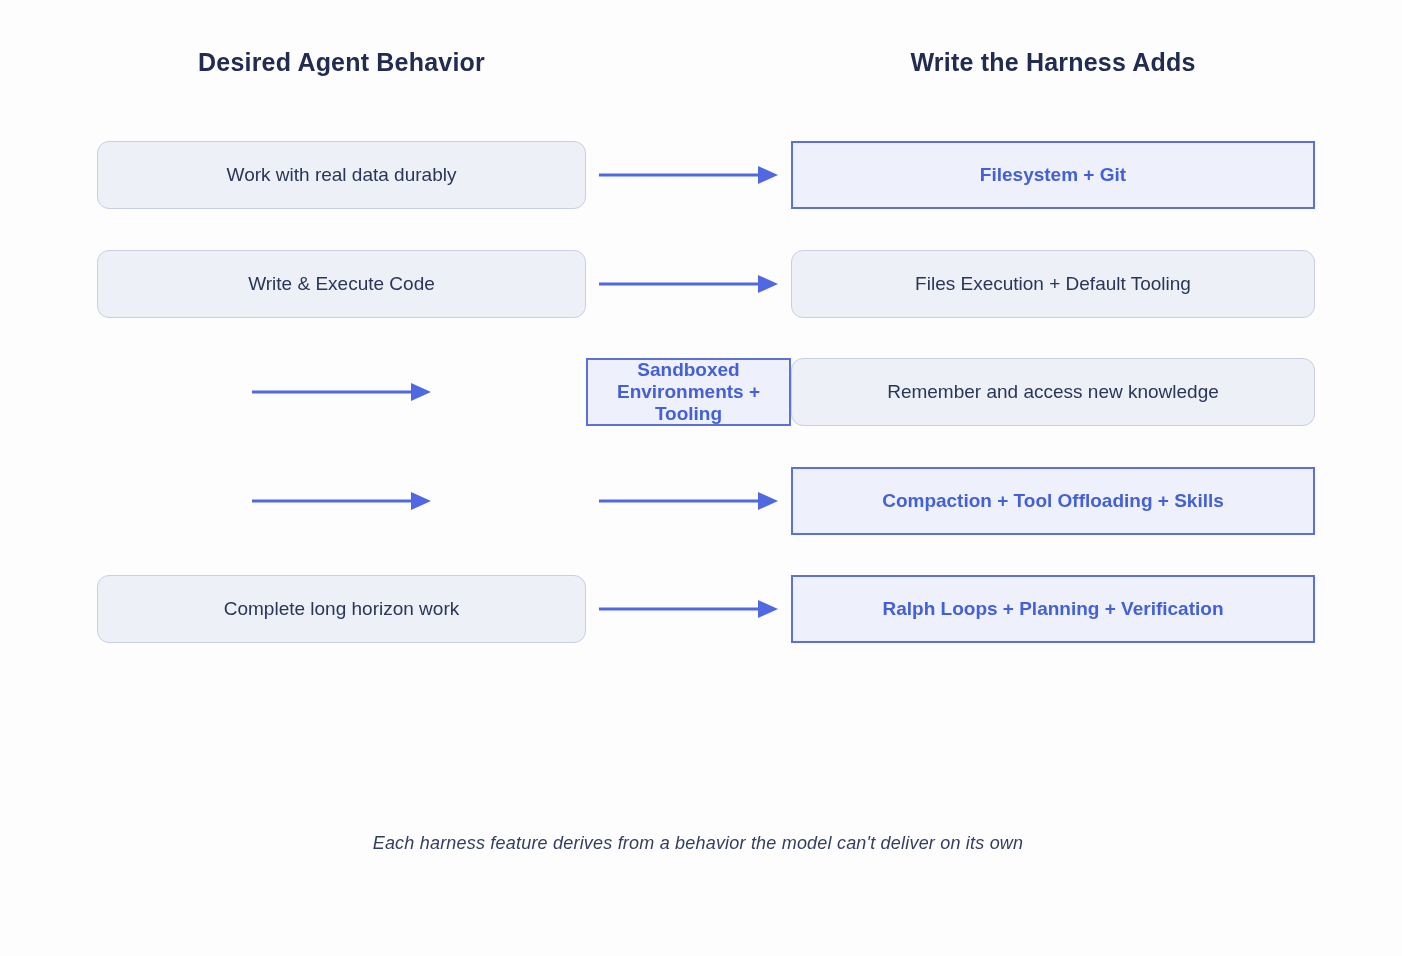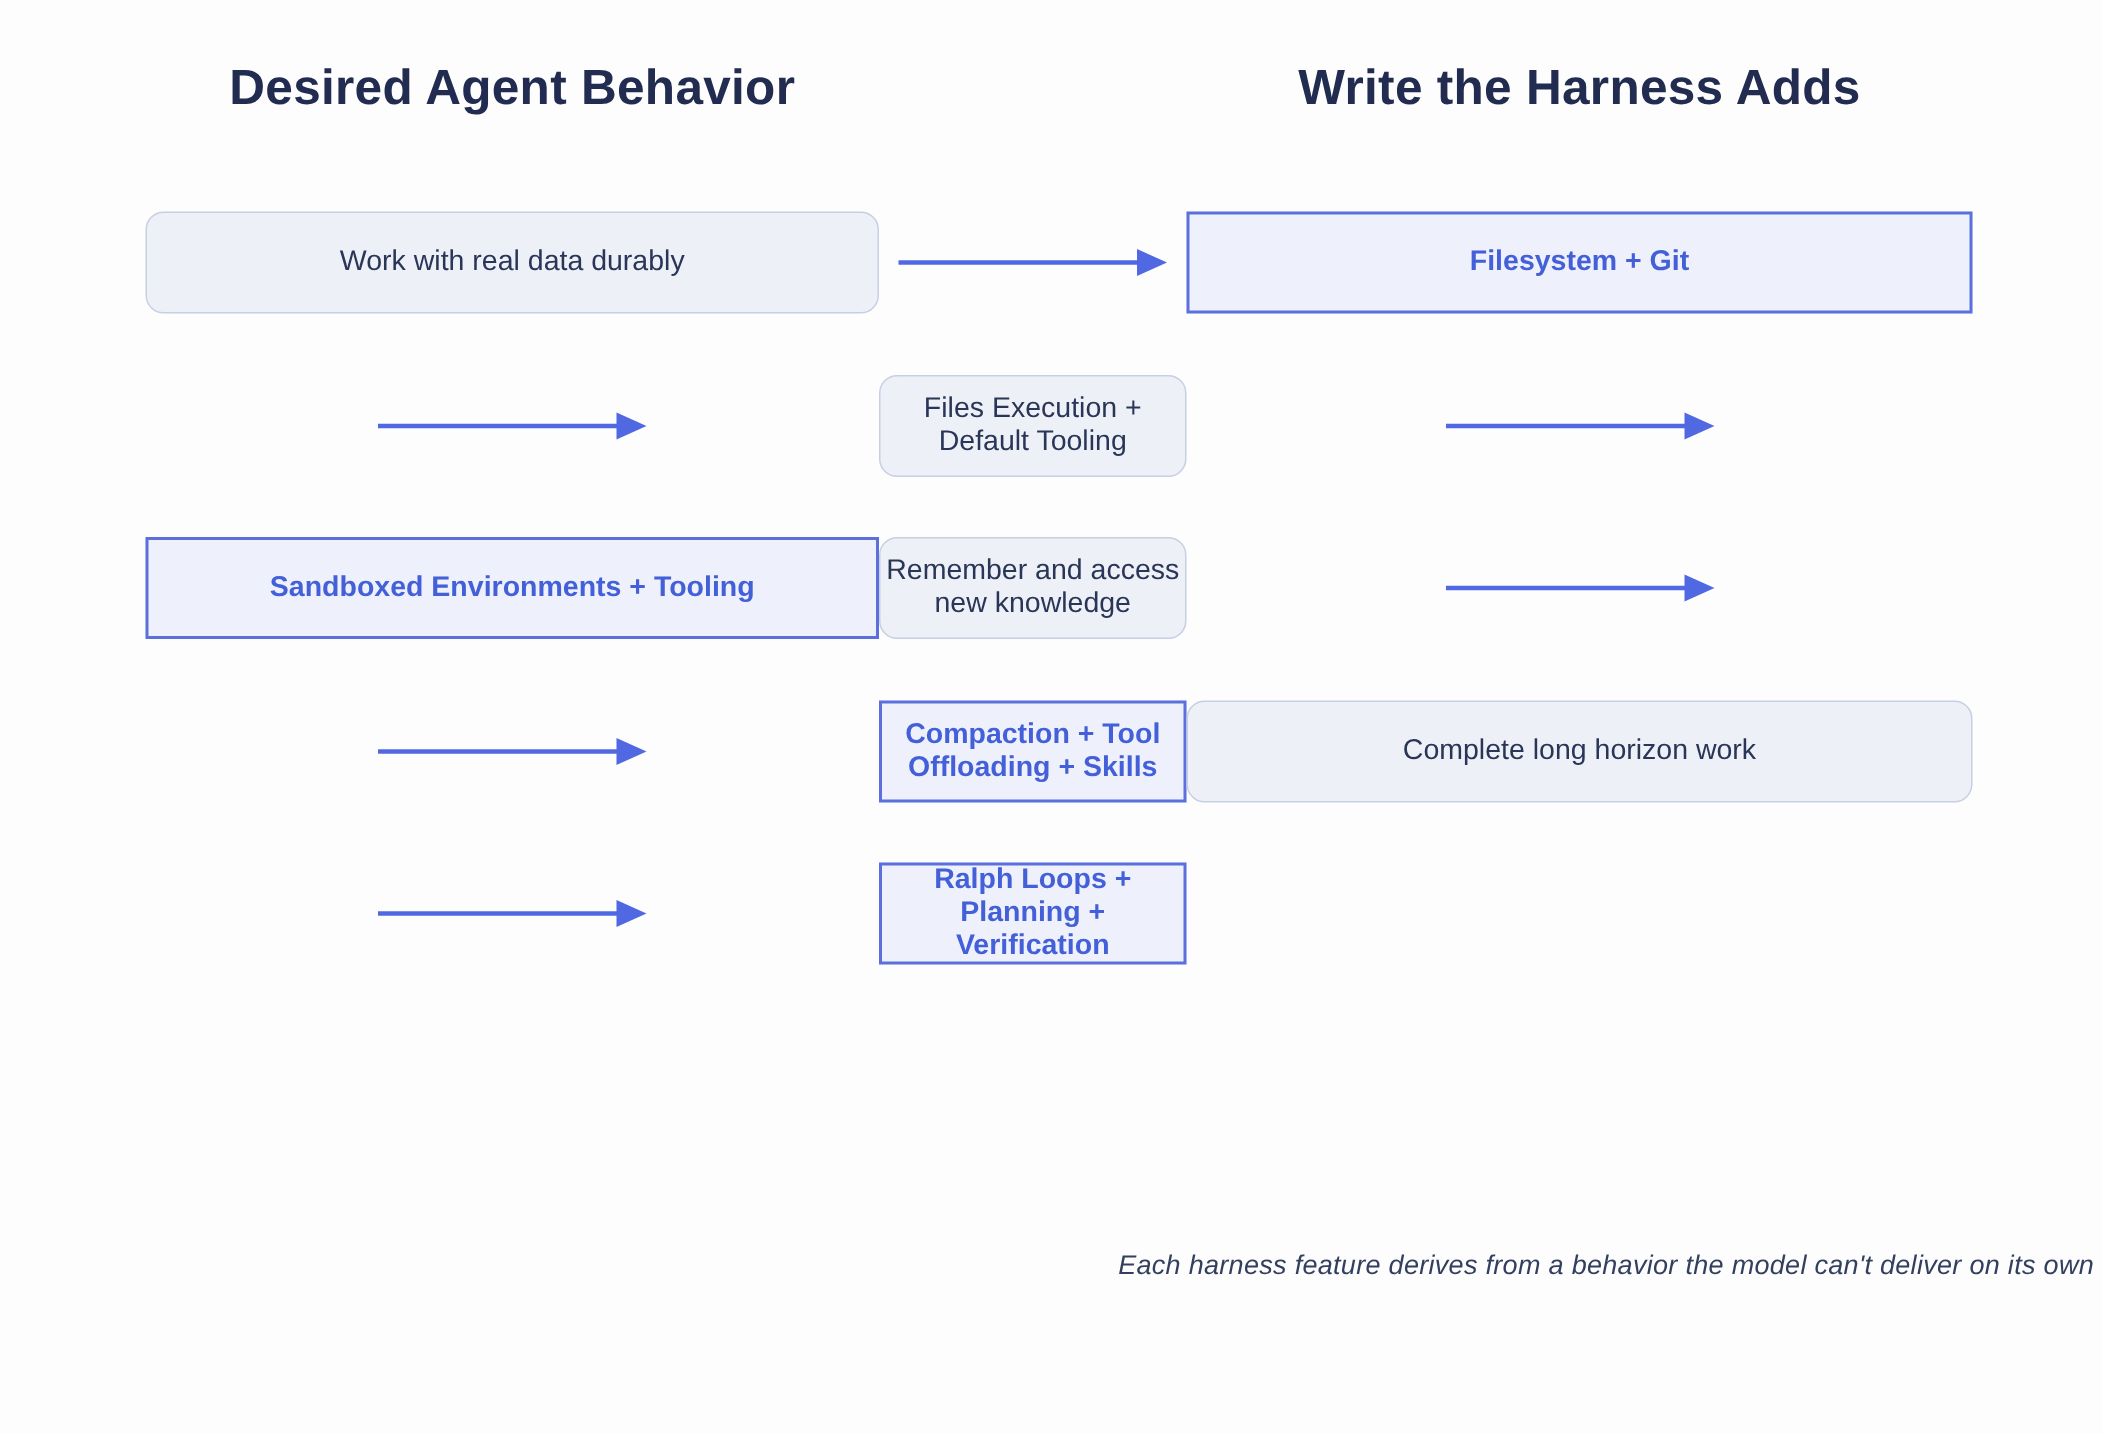--- a/index.html
+++ b/index.html
@@ -22,21 +22,21 @@
     display: grid;
     grid-template-columns: 489px 205px 524px;
     grid-template-rows: 100.5px repeat(6, 68px);
     row-gap: 40.5px;
   }
   .col-title {
     display: flex;
     align-items: flex-end;
     justify-content: center;
     padding-bottom: 24px;
-    font-size: 33px;
+    font-size: 25px;
     font-weight: 700;
     color: #222c50;
     letter-spacing: 0.2px;
   }
   .behavior-box {
     background: #edf0f7;
     border: 1.5px solid #c7cfe3;
     border-radius: 12px;
     display: flex;
     align-items: center;
@@ -64,21 +64,21 @@
     justify-content: center;
   }
   .arrow-cell svg { display: block; }
   .arrow-line { stroke: #5068e2; stroke-width: 3; }
   .arrow-head { fill: #5068e2; }
   .caption {
     position: absolute;
     top: 833px;
     left: 0;
     width: 1396px;
-    text-align: right;
+    text-align: center;
     font-style: italic;
     font-size: 18px;
     color: #333f5e;
     letter-spacing: 0.2px;
   }
 </style>
 </head>
 <body>
 
 <div class="canvas">
@@ -90,20 +90,21 @@
 
     <div class="behavior-box">Work with real data durably</div>
     <div class="arrow-cell">
       <svg width="205" height="68" viewBox="0 0 205 68">
         <line class="arrow-line" x1="13" y1="34" x2="174" y2="34"></line>
         <polygon class="arrow-head" points="172,25 192,34 172,43"></polygon>
       </svg>
     </div>
     <div class="harness-box">Filesystem + Git</div>
 
+    <div class="behavior-box">Write &amp; Execute Code</div>
     <div class="arrow-cell">
       <svg width="205" height="68" viewBox="0 0 205 68">
         <line class="arrow-line" x1="13" y1="34" x2="174" y2="34"></line>
         <polygon class="arrow-head" points="172,25 192,34 172,43"></polygon>
       </svg>
     </div>
 
     <div class="behavior-box">Files Execution + Default Tooling</div>
     <div class="arrow-cell">
       <svg width="205" height="68" viewBox="0 0 205 68">

